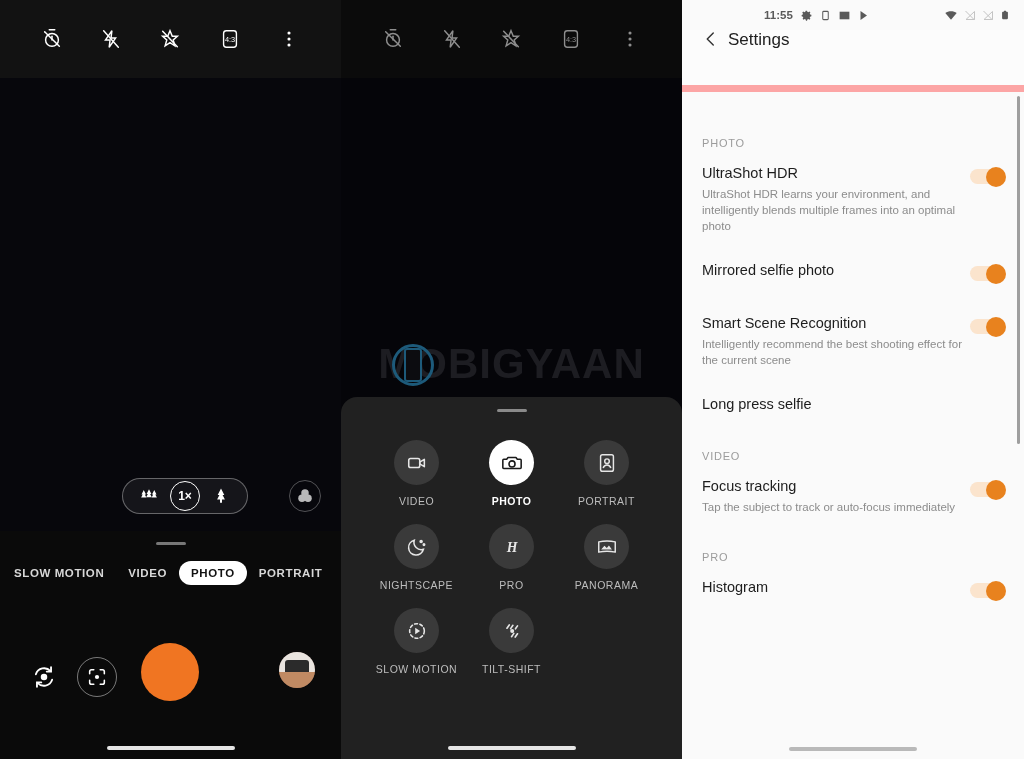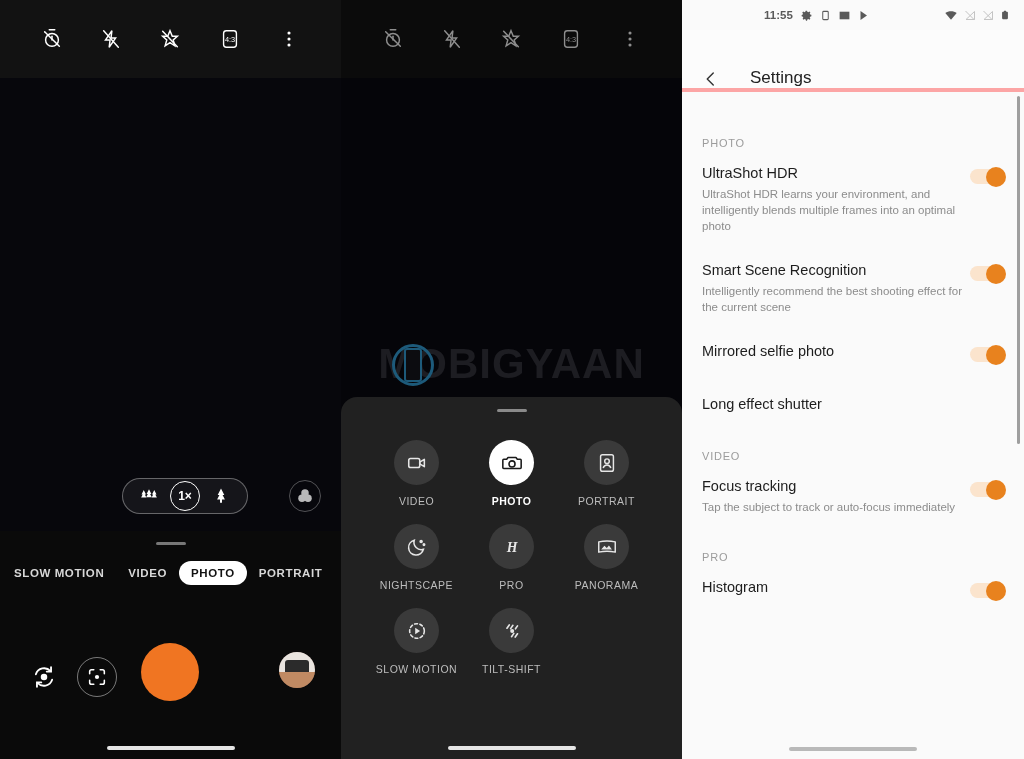--- a/index.html
+++ b/index.html
@@ -183,23 +183,23 @@
   .statusbar {
     height: 30px; display: flex; align-items: center;
     padding: 0 14px; gap: 6px;
     font-size: 11.5px; color: #5a5a5a; font-weight: bold;
   }
   .sb-left { display: flex; align-items: center; gap: 7px; margin-left: 68px; }
   .sb-right { display: flex; align-items: center; gap: 6px; margin-left: auto; }
   .sb-icon { display: flex; align-items: center; }
 
   .settings-header {
-    height: 62px; display: flex; align-items: flex-end; gap: 30px;
+    height: 62px; display: flex; align-items: flex-start; gap: 8px;
     padding: 0 20px;
-    border-bottom: 4px solid #fca5a5;
+    border-bottom: 7px solid #fca5a5;
     background: #fcfcfc;
   }
   .back-chevron { color: #333; display: flex; }
   .settings-title { font-size: 17px; color: #222; }
 
   .settings-list { position: absolute; top: 93px; left: 0; right: 0; bottom: 0; }
   .section-label {
     font-size: 11px; letter-spacing: 0.8px; color: #9b9b9b;
     padding: 0 20px; margin-top: 36px; margin-bottom: 14px;
   }
@@ -560,42 +560,42 @@
       <div class="srow">
         <div class="srow-text">
           <div class="srow-title">UltraShot HDR</div>
           <div class="srow-sub">UltraShot HDR learns your environment, and intelligently blends multiple frames into an optimal photo</div>
         </div>
         <div class="toggle on">
             <div class="knob"></div>
           </div>
       </div>
 
+      <div class="srow" style="margin-bottom:32px;">
+        <div class="srow-text">
+          <div class="srow-title">Mirrored selfie photo</div>
+        </div>
+        <div class="toggle on">
+            <div class="knob"></div>
+          </div>
+      </div>
+
       <div class="srow">
         <div class="srow-text">
           <div class="srow-title">Smart Scene Recognition</div>
           <div class="srow-sub">Intelligently recommend the best shooting effect for the current scene</div>
         </div>
         <div class="toggle on">
             <div class="knob"></div>
           </div>
       </div>
 
-      <div class="srow" style="margin-bottom:32px;">
-        <div class="srow-text">
-          <div class="srow-title">Mirrored selfie photo</div>
-        </div>
-        <div class="toggle on">
-            <div class="knob"></div>
-          </div>
-      </div>
-
       <div class="srow">
         <div class="srow-text">
-          <div class="srow-title">Long effect shutter</div>
+          <div class="srow-title">Long press selfie</div>
         </div>
       </div>
 
       <div class="section-label">VIDEO</div>
 
       <div class="srow">
         <div class="srow-text">
           <div class="srow-title">Focus tracking</div>
           <div class="srow-sub">Tap the subject to track or auto-focus immediately</div>
         </div>

